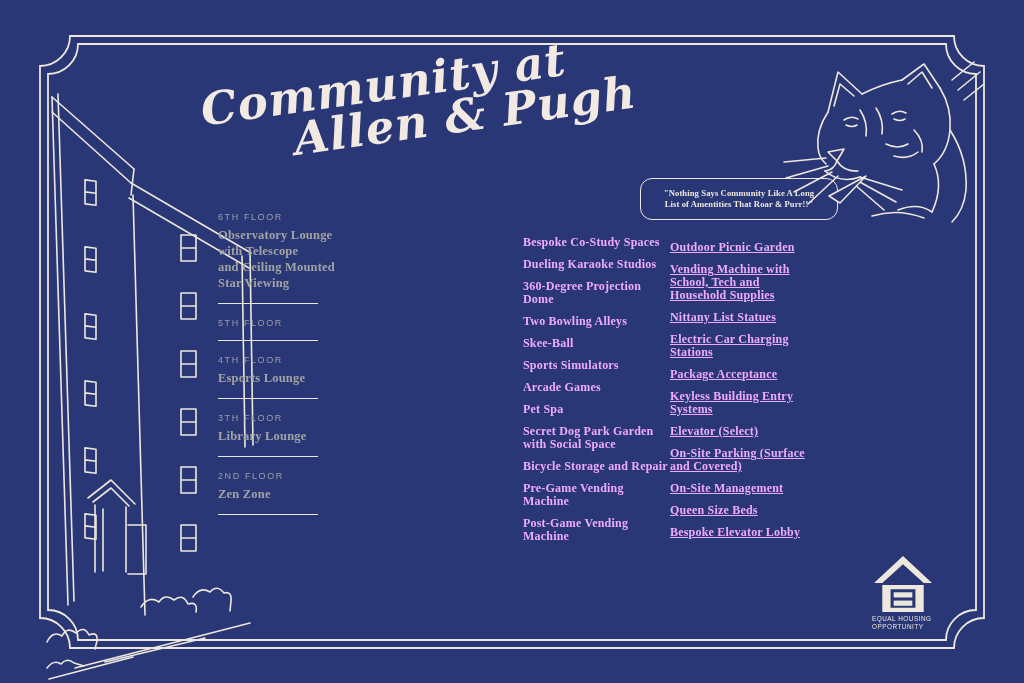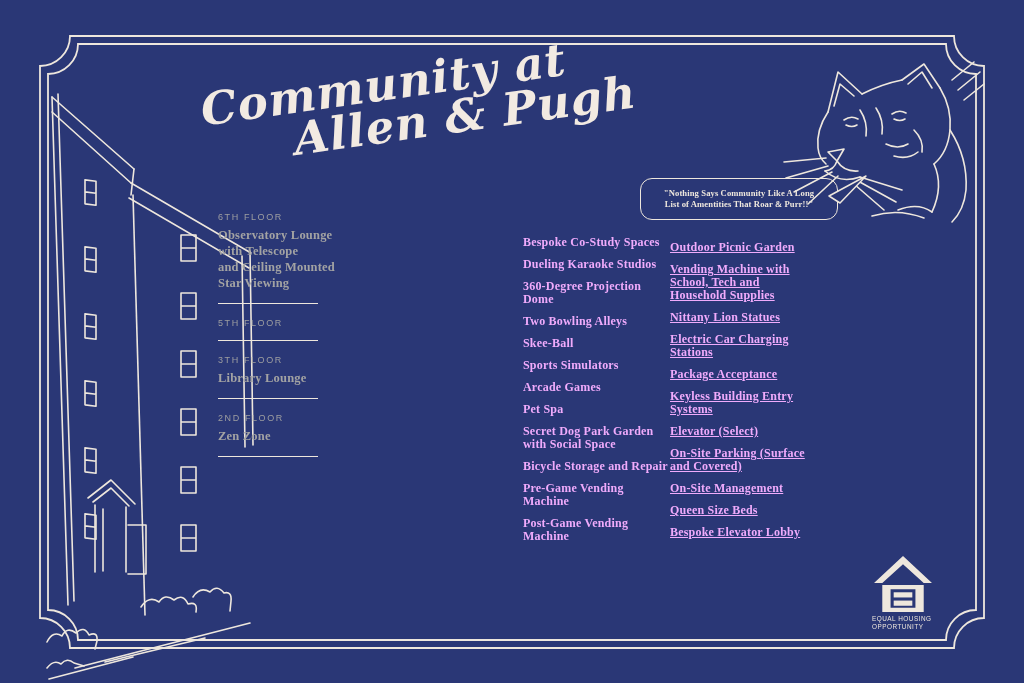--- a/index.html
+++ b/index.html
@@ -178,20 +178,25 @@
 with Telescope
 and Ceiling Mounted
 Star Viewing</div>
       <div class="floor-divider"></div>
     </div>
     <div class="floor">
       <div class="floor-label">5TH FLOOR</div>
       <div class="floor-divider"></div>
     </div>
     <div class="floor">
+      <div class="floor-label">4TH FLOOR</div>
+      <div class="floor-desc">Esports Lounge</div>
+      <div class="floor-divider"></div>
+    </div>
+    <div class="floor">
       <div class="floor-label">3TH FLOOR</div>
       <div class="floor-desc">Library Lounge</div>
       <div class="floor-divider"></div>
     </div>
     <div class="floor">
       <div class="floor-label">2ND FLOOR</div>
       <div class="floor-desc">Zen Zone</div>
       <div class="floor-divider"></div>
     </div>
   </div>
@@ -213,21 +218,21 @@
 Machine</div>
     <div class="amenity">Post-Game Vending
 Machine</div>
   </div>
 
   <div class="col col2">
     <div class="amenity">Outdoor Picnic Garden</div>
     <div class="amenity">Vending Machine with
 School, Tech and
 Household Supplies</div>
-    <div class="amenity">Nittany Lion Statues</div>
+    <div class="amenity">Nittany List Statues</div>
     <div class="amenity">Electric Car Charging
 Stations</div>
     <div class="amenity">Package Acceptance</div>
     <div class="amenity">Keyless Building Entry
 Systems</div>
     <div class="amenity">Elevator (Select)</div>
     <div class="amenity">On-Site Parking (Surface
 and Covered)</div>
     <div class="amenity">On-Site Management</div>
     <div class="amenity">Queen Size Beds</div>

